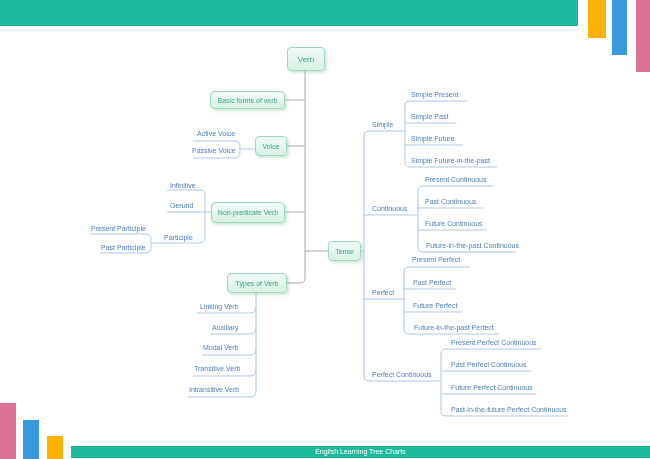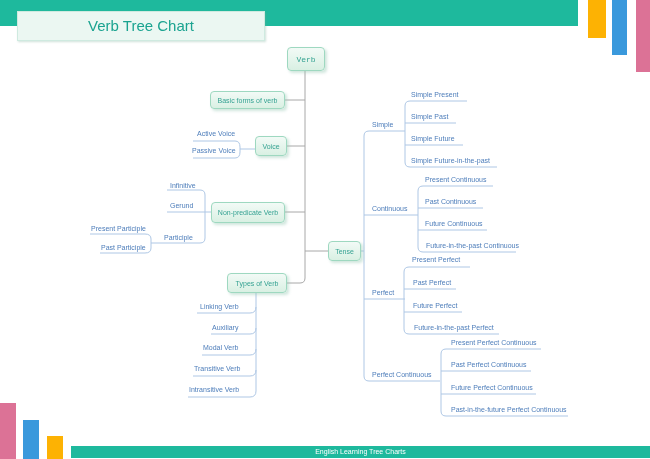--- a/index.html
+++ b/index.html
@@ -28,21 +28,20 @@
   
   .leaf{position:absolute;color:#4d7dba;font-size:7px;line-height:8px;white-space:nowrap;}
   svg{position:absolute;left:0;top:0;}
 </style>
 </head>
 <body>
 
 <div id="stage">
 
   <div class="abs header-bar"></div>
-  <div class="abs title-box">Verb Tree Chart</div>
 
   <div class="bar orange" style="left:588px;top:0;width:18px;height:38px;"></div>
   <div class="bar blue" style="left:612px;top:0;width:15px;height:55px;"></div>
   <div class="bar pink" style="left:636px;top:0;width:14px;height:72px;"></div>
 
   <div class="bar pink" style="left:0;top:403px;width:16px;height:56px;"></div>
   <div class="bar blue" style="left:23px;top:420px;width:16px;height:39px;"></div>
   <div class="bar orange" style="left:47px;top:436px;width:16px;height:23px;"></div>
 
   <div class="abs footer-bar">English Learning Tree Charts</div>
@@ -99,21 +98,21 @@
       <path d="M470,267 H409 Q404,267 404,272 V329 Q404,334 409,334 H499"></path>
       <path d="M404,289 H456"></path>
       <path d="M404,312 H462"></path>
 
       <path d="M541,349 H446 Q441,349 441,354 V411 Q441,416 446,416 H568"></path>
       <path d="M441,371 H531"></path>
       <path d="M441,394 H536"></path>
     </g>
   </svg>
 
-  <div class="node big" style="left:287px;top:47px;width:36px;height:22px;font-family:Liberation Mono, monospace;">Verb</div>
+  <div class="node big" style="left:287px;top:47px;width:36px;height:22px;">Verb</div>
   <div class="node small" style="left:210px;top:91px;width:73px;height:16px;">Basic forms of verb</div>
   <div class="node small" style="left:255px;top:136px;width:30px;height:18px;">Voice</div>
   <div class="node small" style="left:211px;top:202px;width:72px;height:19px;">Non-predicate Verb</div>
   <div class="node small" style="left:227px;top:273px;width:58px;height:18px;">Types of Verb</div>
   <div class="node small" style="left:328px;top:241px;width:31px;height:18px;">Tense</div>
 
   <div class="leaf" style="left:197px;top:130px;">Active Voice</div>
   <div class="leaf" style="left:192px;top:147px;">Passive Voice</div>
   <div class="leaf" style="left:170px;top:182px;">Infinitive</div>
   <div class="leaf" style="left:170px;top:202px;">Gerund</div>

